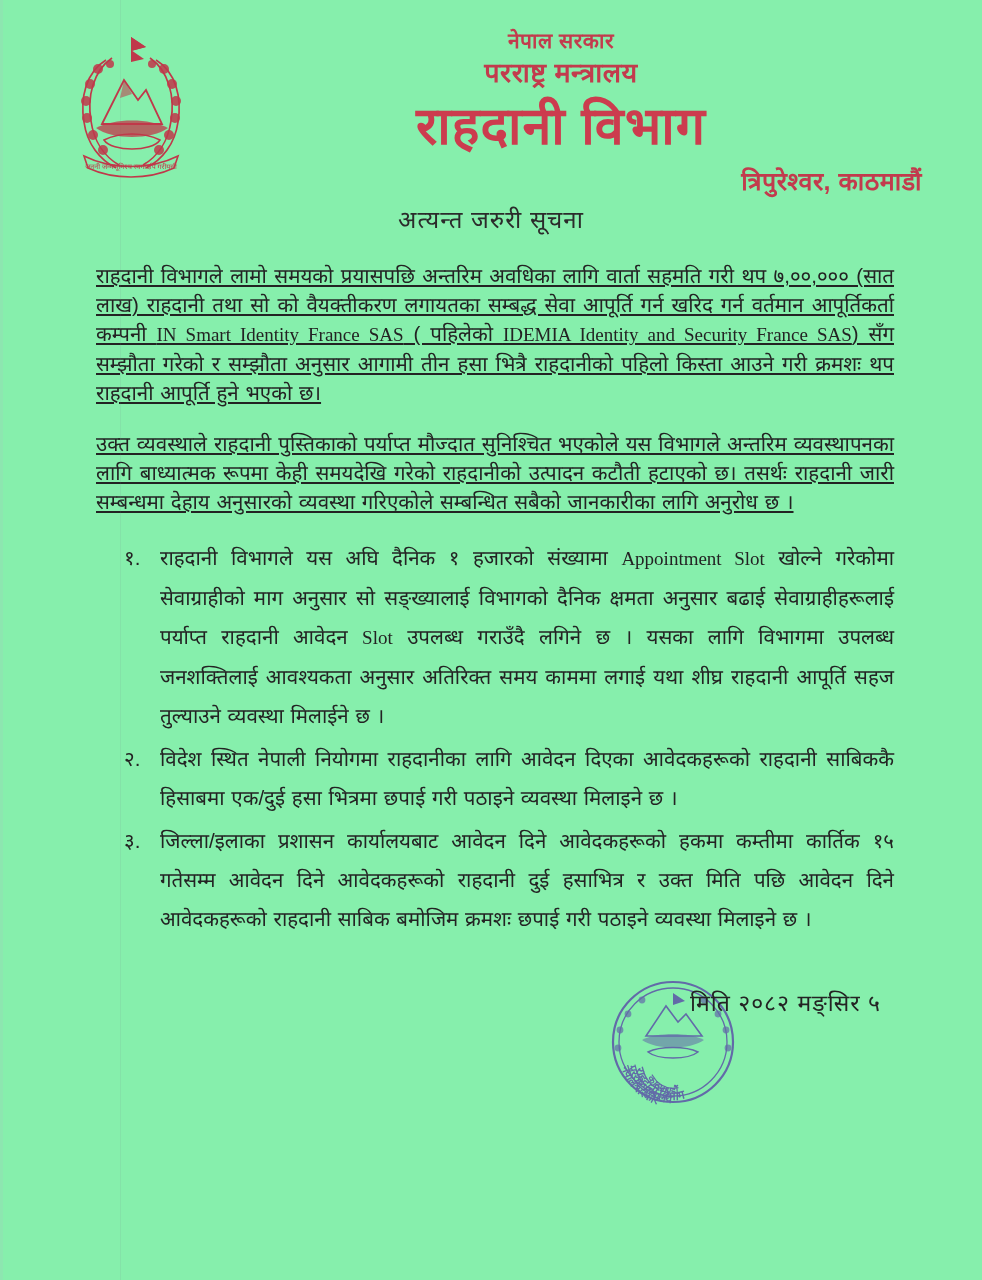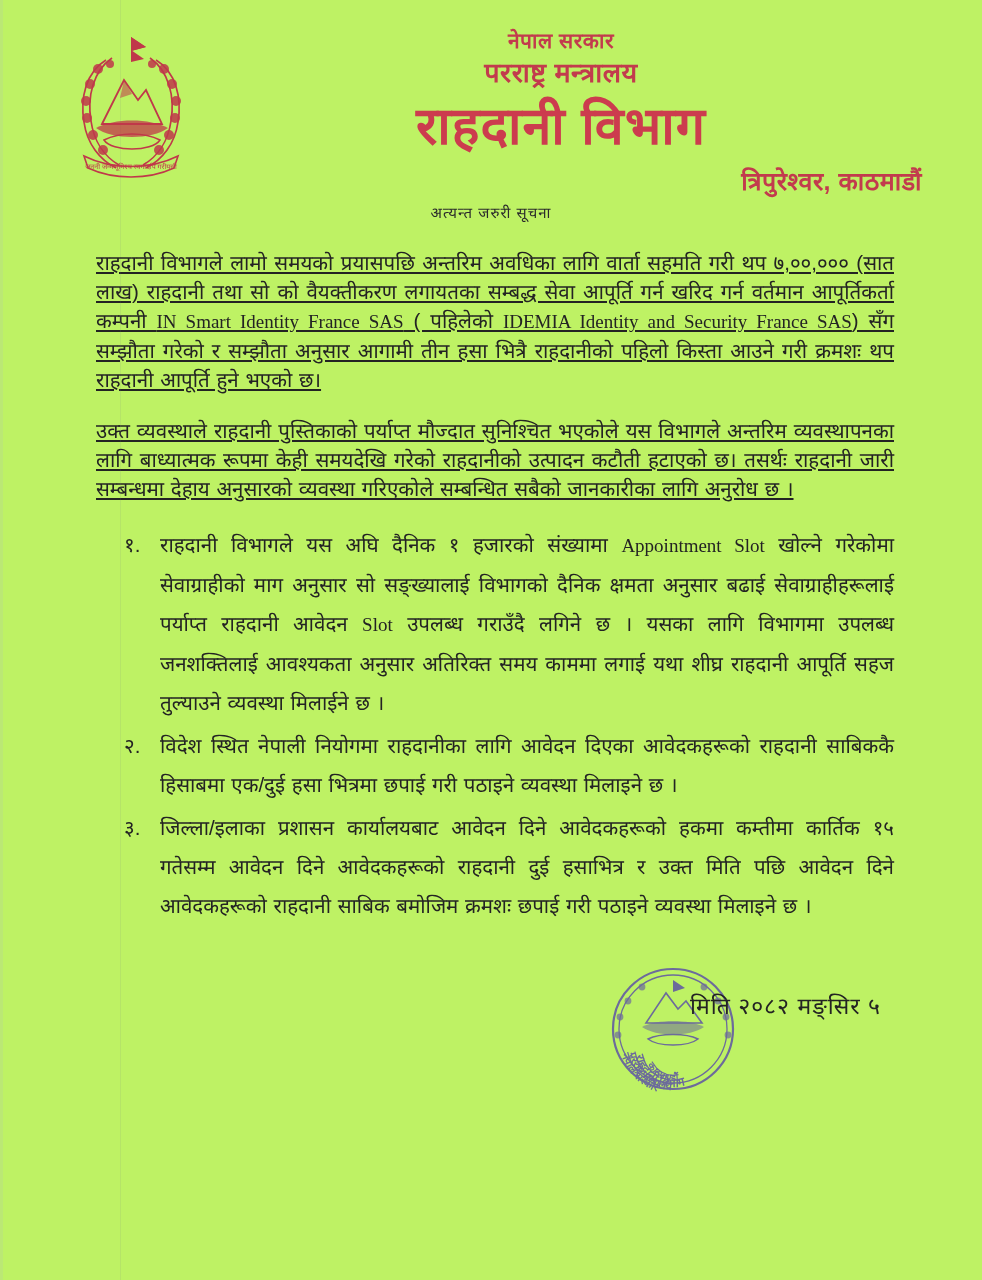--- a/index.html
+++ b/index.html
@@ -5,21 +5,21 @@
   html, body {
     margin: 0;
     padding: 0;
     background: #ffffff;
   }
   .page {
     position: relative;
     width: 982px;
     height: 1280px;
     margin: 0 auto;
-    background: #bef264;
+    background: #86efac;
     overflow: hidden;
     font-family: "Liberation Serif", "DejaVu Serif", serif;
   }
   
   .scan-line {
     position: absolute;
     top: 0;
     left: 120px;
     width: 1px;
     height: 1280px;
@@ -87,21 +87,21 @@
     letter-spacing: 0.5px;
     margin-top: 4px;
     color: #c23b4d;
     text-align: right;
   }
 
   
   .notice-title {
     text-align: center;
     font-family: "Liberation Sans", "DejaVu Sans", sans-serif;
-    font-size: 15px;
+    font-size: 24px;
     font-weight: 400;
     color: #2b2b2b;
     margin-top: 12px;
     letter-spacing: 1px;
   }
 
   
   .body-area {
     padding: 0 88px 0 96px;
     margin-top: 26px;
@@ -160,21 +160,21 @@
   .seal {
     position: absolute;
     left: 598px;
     top: 8px;
     width: 150px;
     height: 150px;
   }
   .date-text {
     position: absolute;
     left: 690px;
-    top: 40px;
+    top: 24px;
     font-family: "Liberation Sans", "DejaVu Sans", sans-serif;
     font-size: 23px;
     color: #232323;
     letter-spacing: 1px;
     white-space: nowrap;
   }
 </style>
 </head>
 <body>
 

